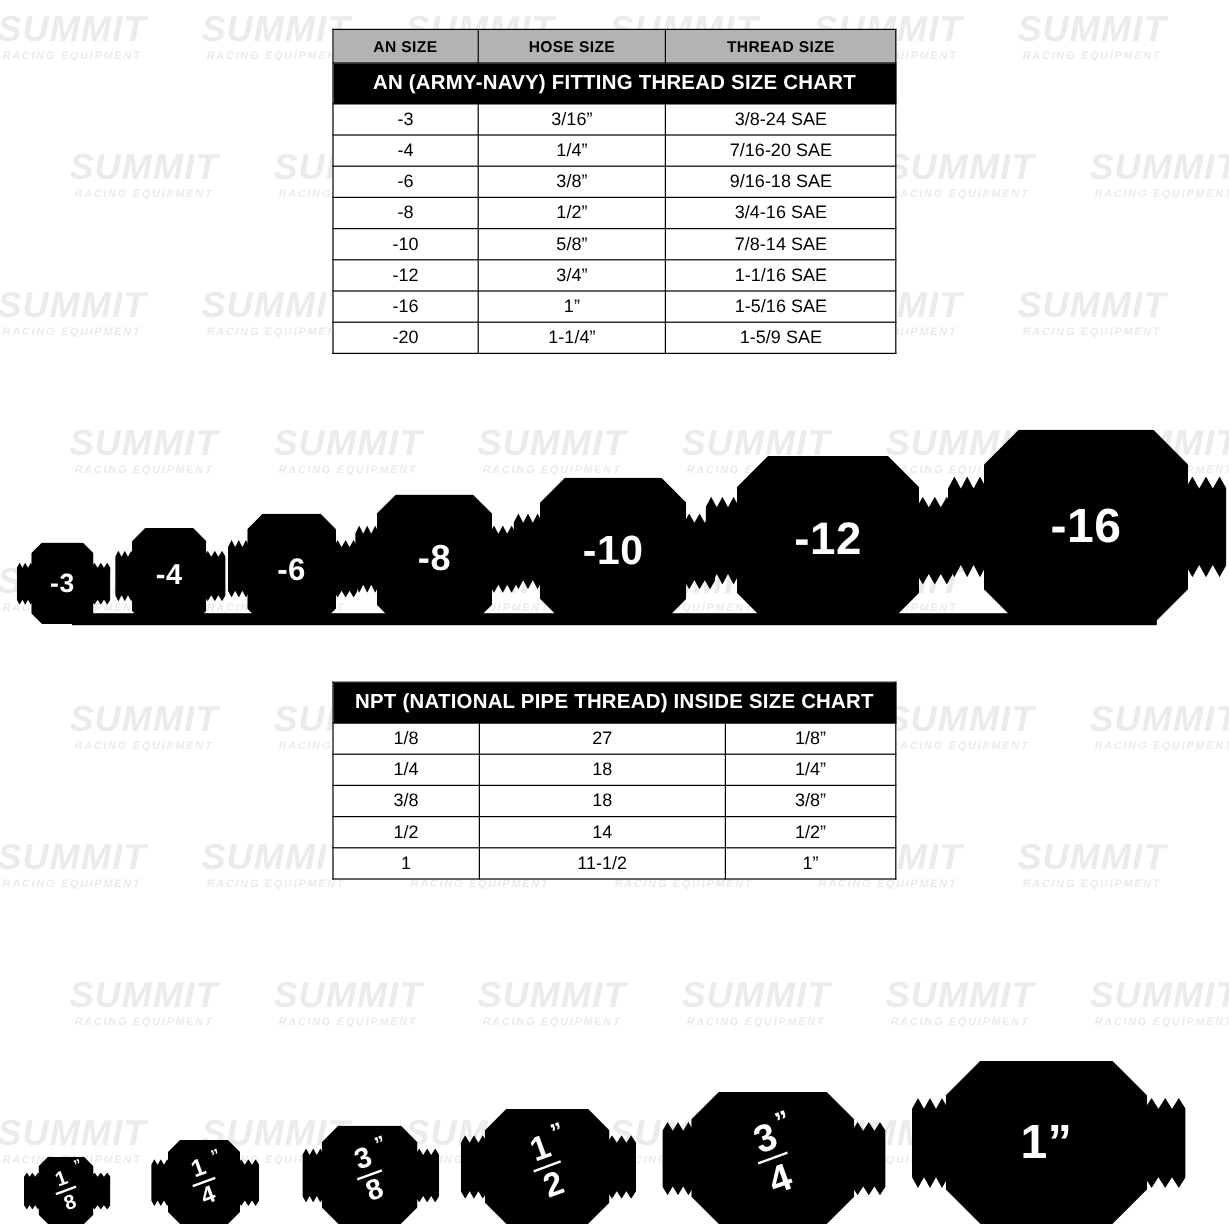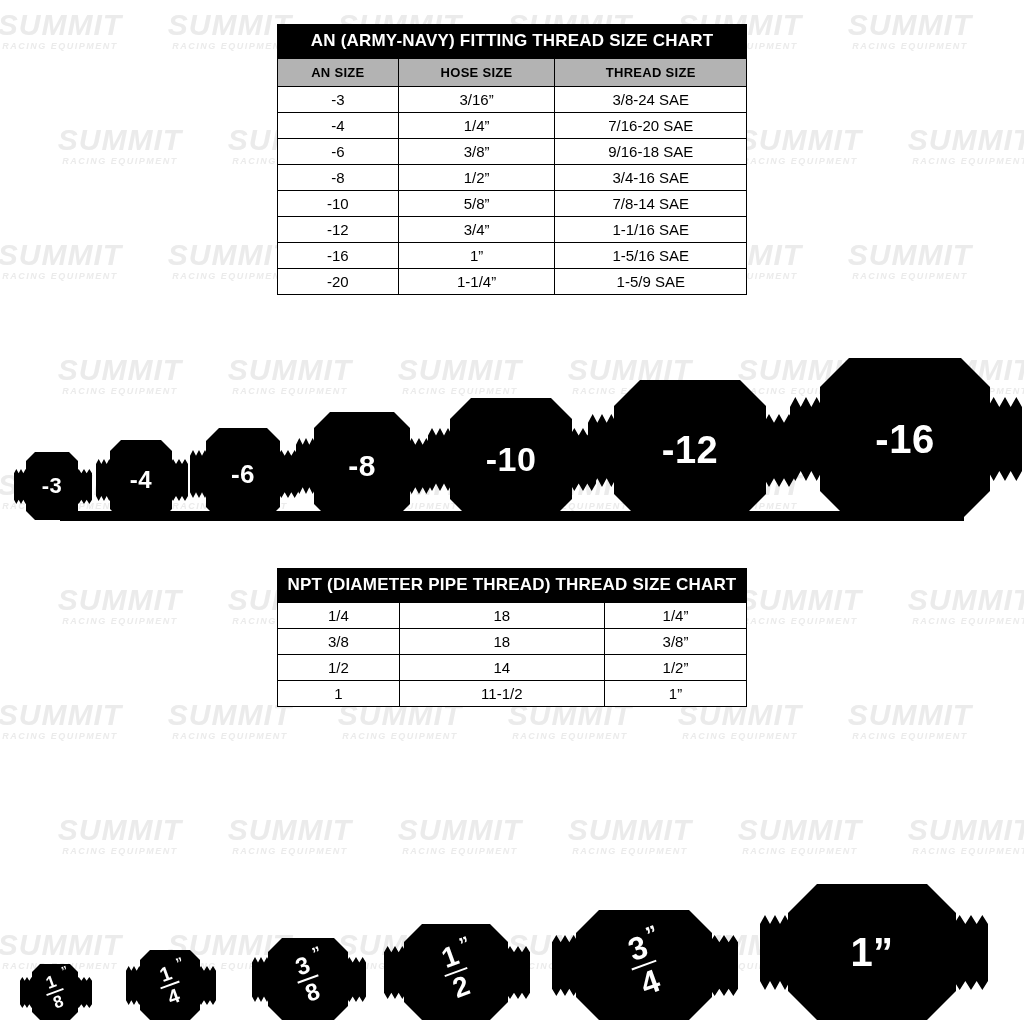--- a/index.html
+++ b/index.html
@@ -359,27 +359,27 @@
     <div class="wm" style="left: 830px; top: 930px; width: 160px;">
       <div class="wm-top">SUMMIT</div>
       <div class="wm-bot">RACING EQUIPMENT</div>
     </div>
   </div>
 
 <div class="chart outer" style="left:277px; top:24px; width:470px;">
   <table>
     <tbody>
         <tr>
-      <td class="title" colspan="3">AN (ARMY-NAVY) FITTING THREAD SIZE CHART</td>
-    </tr>
-    <tr>
       <th class="sub">AN SIZE</th>
       <th class="sub">HOSE SIZE</th>
       <th class="sub">THREAD SIZE</th>
     </tr>
+    <tr>
+      <td class="title" colspan="3">AN (ARMY-NAVY) FITTING THREAD SIZE CHART</td>
+    </tr>
     </tbody>
       <tbody id="an-rows">
         <tr>
           <td>-3</td>
           <td>3/16”</td>
           <td>3/8-24 SAE</td>
         </tr>
         <tr>
           <td>-4</td>
           <td>1/4”</td>
@@ -491,24 +491,29 @@
       <div class="label" style="font-size: 40px;">-16</div>
     </div>
   </div>
 
 <div class="divider" style="left:60px; top:511px; width:904px; height:10px;"></div>
 
 <div class="chart outer" style="left:277px; top:568px; width:470px;">
   <table>
     <tbody>
         <tr>
-      <td class="title" colspan="3">NPT (DIAMETER PIPE THREAD) THREAD SIZE CHART</td>
+      <td class="title" colspan="3">NPT (NATIONAL PIPE THREAD) INSIDE SIZE CHART</td>
     </tr>
     </tbody>
       <tbody id="npt-rows">
+        <tr>
+          <td>1/8</td>
+          <td>27</td>
+          <td>1/8”</td>
+        </tr>
         <tr>
           <td>1/4</td>
           <td>18</td>
           <td>1/4”</td>
         </tr>
         <tr>
           <td>3/8</td>
           <td>18</td>
           <td>3/8”</td>
         </tr>

